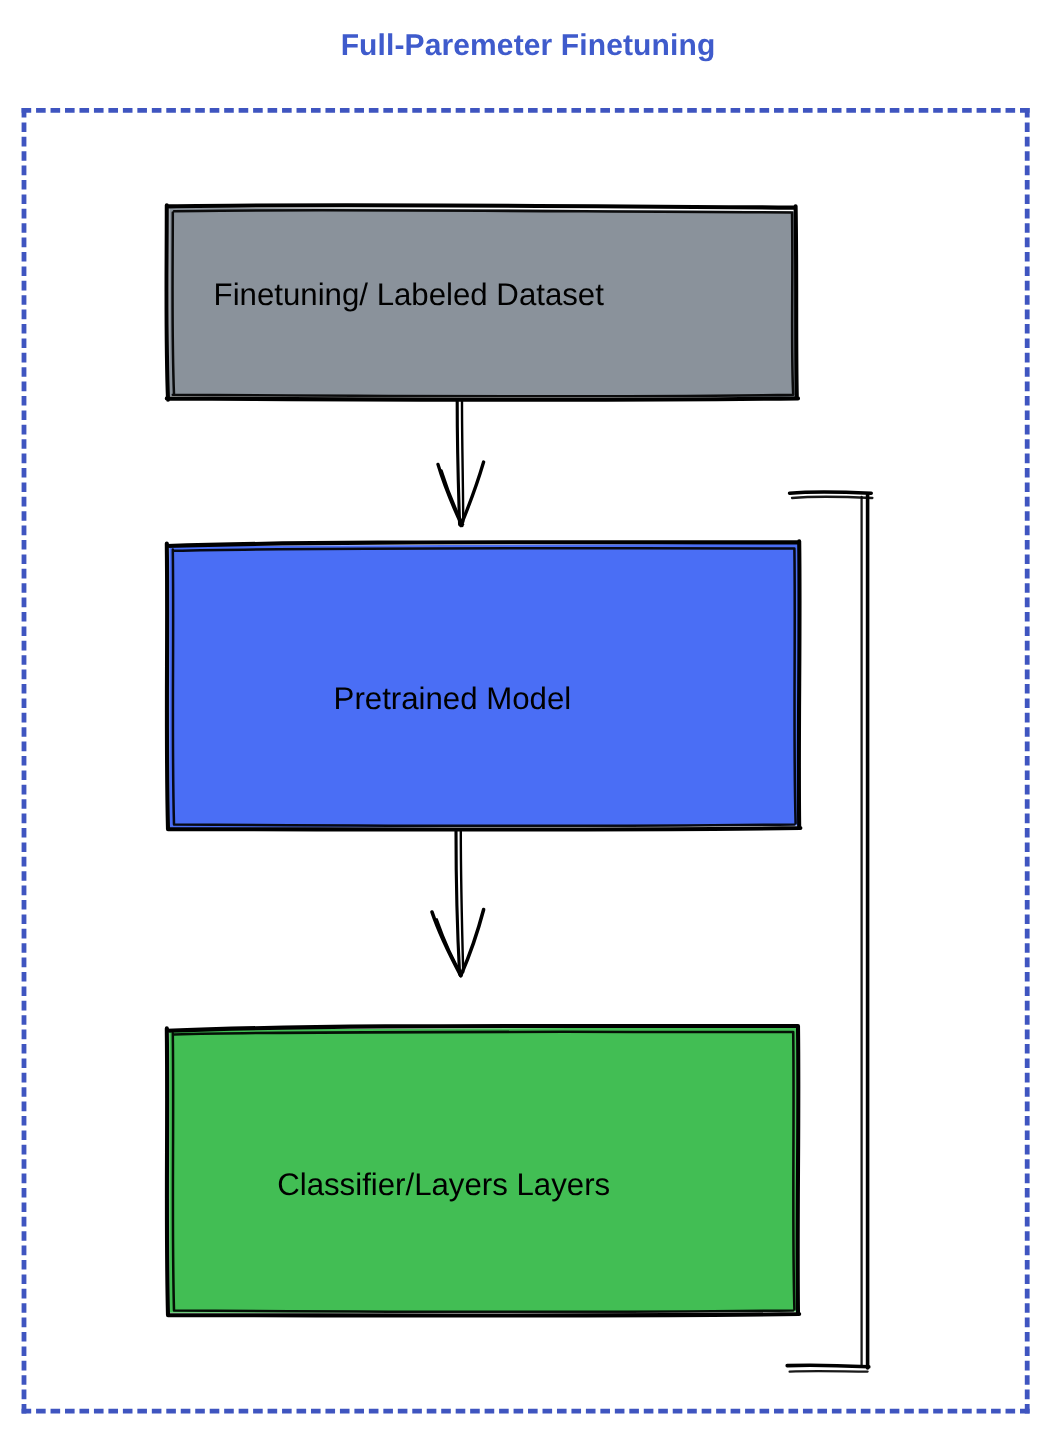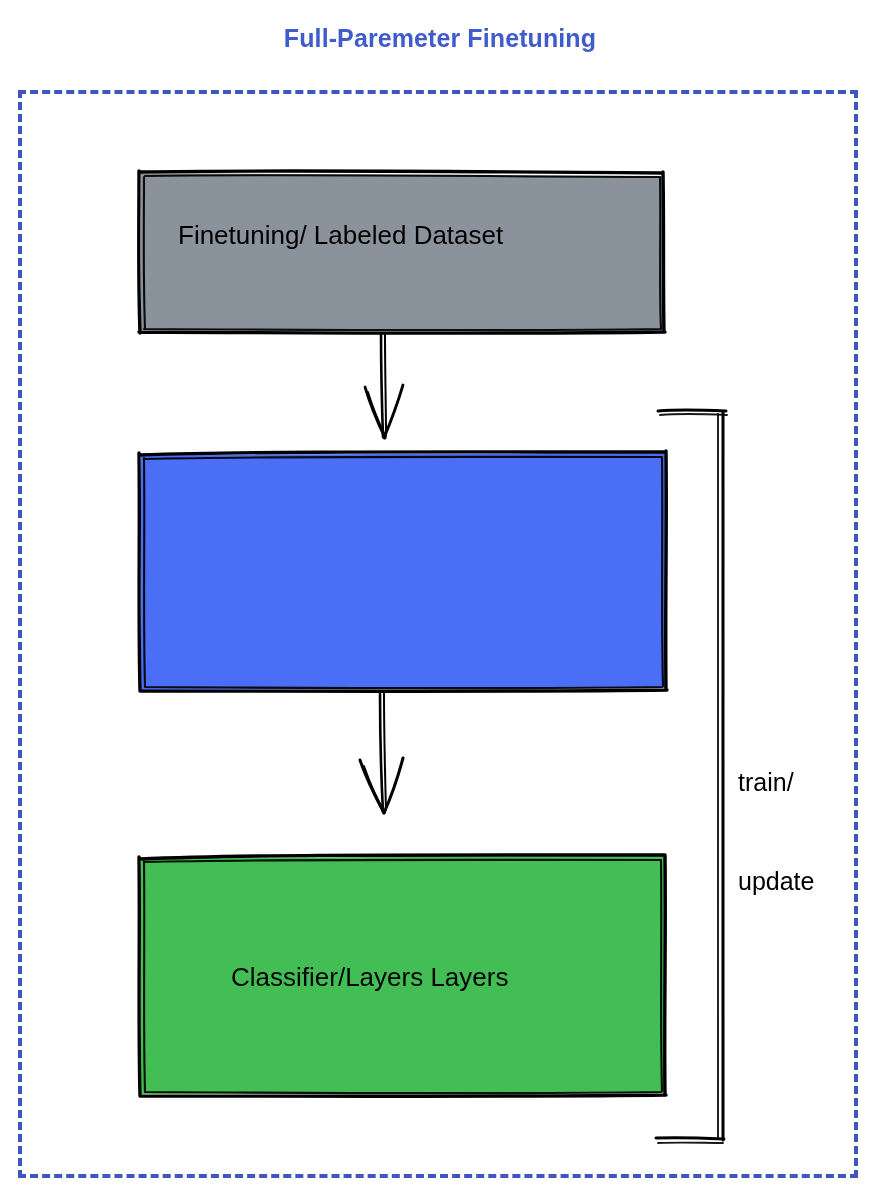--- a/index.html
+++ b/index.html
@@ -57,20 +57,21 @@
   }
   
   .box-label {
     position: absolute;
     color: #000000;
     font-family: "Liberation Sans", sans-serif;
     font-size: 26px;
     font-weight: 400;
     white-space: nowrap;
     line-height: 1.15;
+    margin-top: 10px;
   }
   #label-dataset  { left: 178px; top: 221px; }
   #label-model    { left: 278px; top: 558px; }
   #label-classifier { left: 231px; top: 963px; }
 
   #label-trainupdate {
     position: absolute;
     left: 738px;
     top: 700px;
     color: #000000;
@@ -152,21 +153,18 @@
       <path fill="none" stroke="#000000" stroke-width="3.0" stroke-linecap="round" stroke-linejoin="round" d="M723,412 C724,620 722,930 723,1140"></path>
       <path fill="none" stroke="#000000" stroke-width="1.9" stroke-linecap="round" stroke-linejoin="round" opacity="0.9" d="M718,414 C719,622 717,932 718,1139"></path>
 
       <path fill="none" stroke="#000000" stroke-width="3.0" stroke-linecap="round" stroke-linejoin="round" d="M656,1138 C680,1137 703,1138 724,1139"></path>
       <path fill="none" stroke="#000000" stroke-width="1.9" stroke-linecap="round" stroke-linejoin="round" opacity="0.9" d="M658,1143 C682,1142 704,1143 723,1143"></path>
     </g>
   </svg>
 
   <div class="box-label" id="label-dataset" style="color: rgb(0, 0, 0);">Finetuning/ Labeled Dataset</div>
 
+  <div class="box-label" id="label-model" style="color: rgb(0, 0, 0);">Pretrained Model</div>
 
   <div class="box-label" id="label-classifier" style="color: rgb(0, 0, 0);">Classifier/Layers Layers</div>
 
-  <div id="label-trainupdate" style="color: rgb(0, 0, 0);">
-    <div>train/</div>
-    <div>update</div>
-  </div>
 
 </div>
 
 </body></html>

